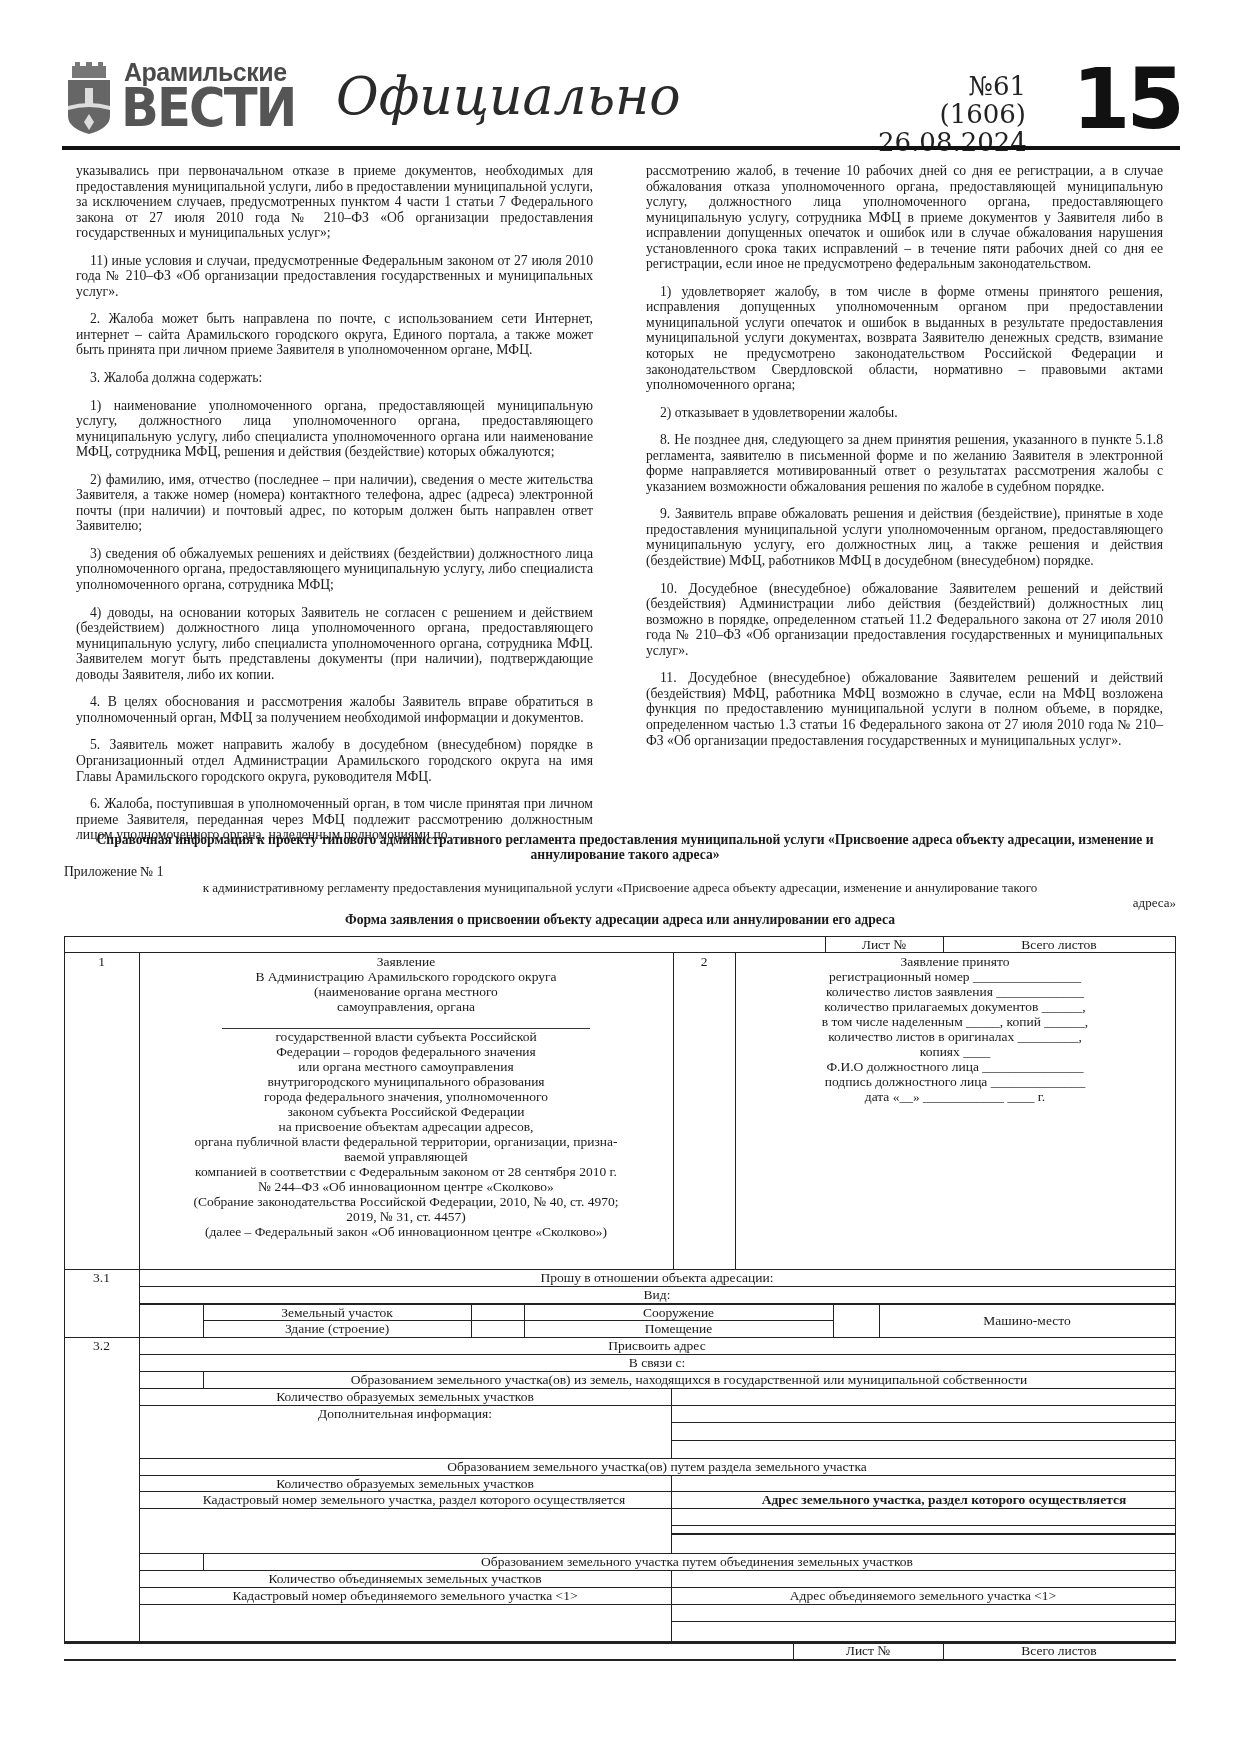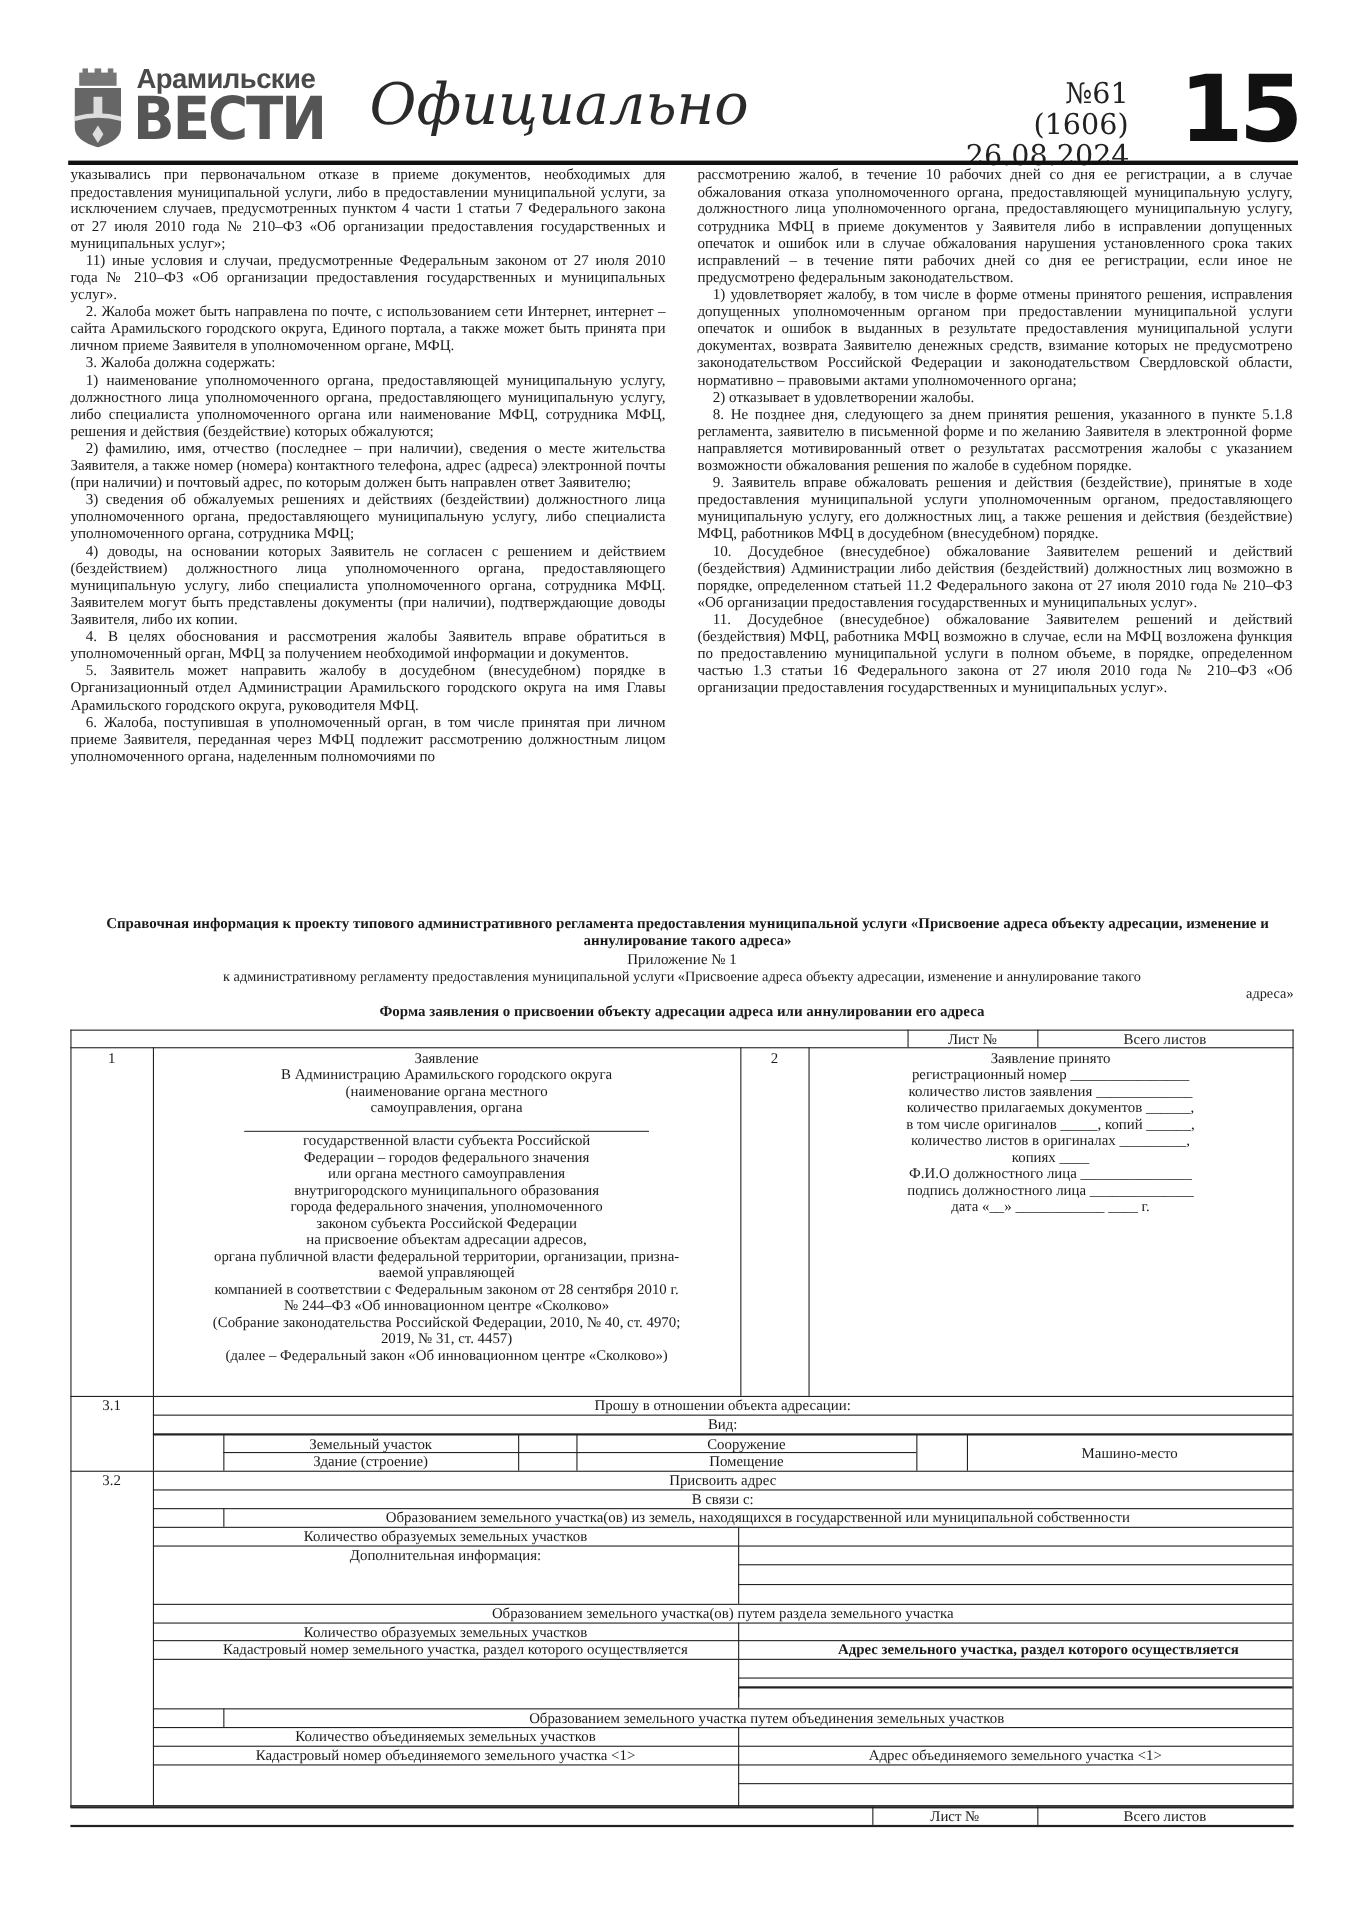--- a/index.html
+++ b/index.html
@@ -8,27 +8,27 @@
   
   .logo-emblem{left:66px;top:62px;width:46px;height:72px;}
   .brand-top{left:124px;top:58px;font-family:"Liberation Sans","DejaVu Sans",sans-serif;font-weight:bold;font-size:25px;color:#4a4a4a;letter-spacing:-0.5px;}
   .brand-main{left:121px;top:76px;font-family:"DejaVu Sans","Liberation Sans",sans-serif;font-weight:bold;font-size:54px;color:#555;letter-spacing:-2px;transform:scaleX(0.92);transform-origin:left;}
   .section-title{left:336px;top:66px;font-family:"DejaVu Serif","Liberation Serif",serif;font-style:italic;font-size:52px;color:#2a2a2a;}
   .issue{left:878px;top:72px;font-family:"DejaVu Serif",serif;font-size:26px;line-height:28px;text-align:right;width:148px;color:#222;}
   .pagenum{left:1072px;top:54px;font-family:"DejaVu Sans",sans-serif;font-weight:bold;font-size:84px;line-height:90px;color:#111;letter-spacing:-4px;}
   .rule{left:62px;top:146px;width:1118px;height:4px;background:#111;}
   
   .col{top:151px;width:541px;font-size:13.7px;line-height:15.55px;text-align:justify;}
-  .col p{margin:0;text-indent:14px;}
+  .col p{margin:12px;text-indent:14px;}
   .col p.noind{text-indent:0;}
   .col-left{left:64px;}
   .col-right{left:634px;}
   
   .h-ref{left:90px;top:832px;width:1070px;font-weight:bold;font-size:13.6px;line-height:15px;text-align:center;}
-  .appx{left:64px;top:864px;width:1112px;font-size:13.6px;line-height:15px;text-align:center;}
+  .appx{left:64px;top:864px;width:1112px;font-size:13.6px;line-height:15px;text-align:left;}
   .appx-body{left:64px;top:880px;width:1112px;font-size:13px;line-height:15px;text-align:center;}
   .appx-body span{display:block;text-align:right;}
   .form-title{left:64px;top:912px;width:1112px;font-weight:bold;font-size:13.6px;text-align:center;}
   
   .hl{position:absolute;height:1px;background:#222;}
   .vl{position:absolute;width:1px;background:#222;}
   .thick{height:2px;}
   .cell{position:absolute;font-size:13.5px;line-height:15px;text-align:center;}
 </style>
 </head>
@@ -124,21 +124,21 @@
     <div>(Собрание законодательства Российской Федерации, 2010, № 40, ст. 4970;</div>
     <div>2019, № 31, ст. 4457)</div>
     <div>(далее – Федеральный закон «Об инновационном центре «Сколково»)</div>
   </div>
 
   <div class="cell" style="left:735px;top:954px;width:440px;">
     <div>Заявление принято</div>
     <div>регистрационный номер ________________</div>
     <div>количество листов заявления _____________</div>
     <div>количество прилагаемых документов ______,</div>
-    <div>в том числе оригиналов _____, копий ______,</div>
+    <div>в том числе наделенным _____, копий ______,</div>
     <div>количество листов в оригиналах _________,</div>
     <div>копиях ____</div>
     <div>Ф.И.О должностного лица _______________</div>
     <div>подпись должностного лица ______________</div>
     <div>дата «__» ____________ ____ г.</div>
   </div>
   <div class="hl" style="left:64px;top:1269px;width:1112px;"></div>
 
   <div class="vl" style="left:139px;top:1269px;height:68px;"></div>
   <div class="cell" style="left:64px;top:1270px;width:75px;">3.1</div>

